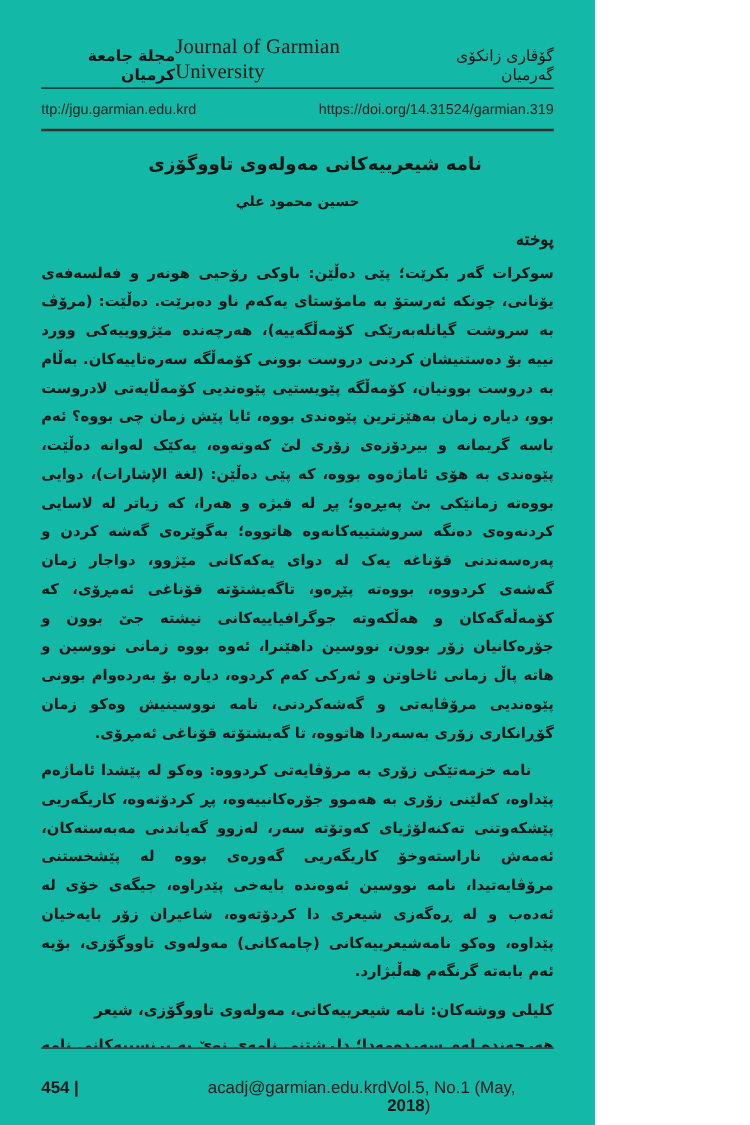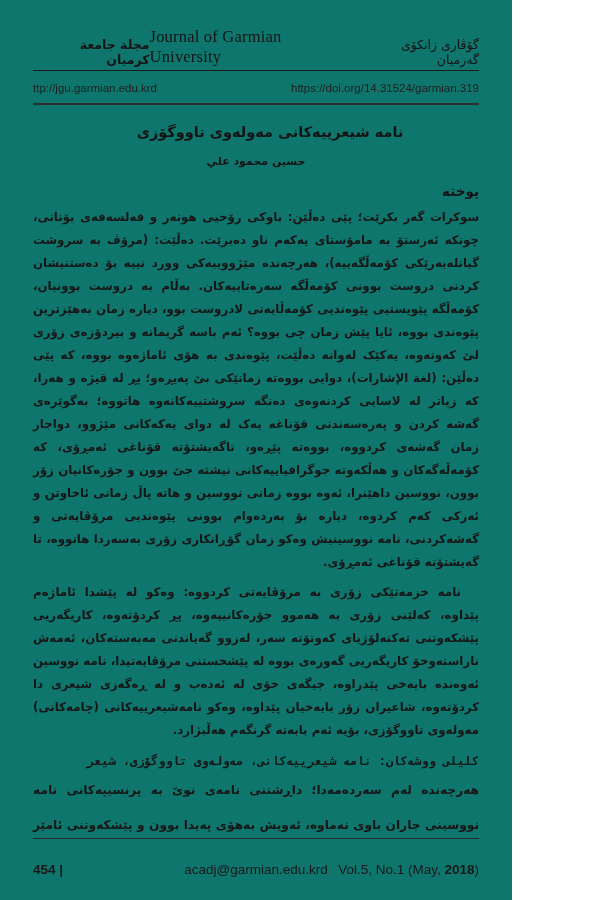--- a/index.html
+++ b/index.html
@@ -1,18 +1,18 @@
 <!DOCTYPE html>
 <html lang="ckb"><head>
 <meta charset="utf-8">
 <style>
   * { margin:0; padding:0; box-sizing:border-box; }
   html, body { width:600px; height:900px; background:#ffffff; }
   .page {
-    position:relative; width:512px; height:900px; background:#0f766e;
+    position:relative; width:476px; height:900px; background:#14b8a6;
     color:#141414; font-family:"DejaVu Sans", sans-serif; overflow:hidden;
   }
   .content { position:absolute; top:0; left:0; right:0; height:838px; overflow:hidden; }
 
   
   .masthead {
     display:flex; justify-content:space-between; align-items:flex-end;
     margin:27px 33px 0 33px; border-bottom:1.5px solid #1c1c1c; padding-bottom:3px;
   }
   .masthead .name-ar { font-weight:bold; font-size:12.5px; direction:rtl; }
@@ -31,30 +31,30 @@
     font-size:14.5px; font-weight:bold;padding-left:28px;
   }
   .article-author {
     margin-top:15px; text-align:center; direction:rtl;
     font-size:11px; font-weight:bold;
   }
 
   
   .section-heading {
     margin:15px 33px 0 33px; direction:rtl; text-align:right;
-    font-size:13.5px; font-weight:bold;
+    font-size:13.5px; font-weight:bold;font-family:Liberation Serif, serif;
   }
   .body-par {
     margin:7px 33px 0 33px; direction:rtl; text-align:justify;
     font-size:11.8px; font-weight:bold; line-height:23px; color:#161616;
   }
   .body-par.indented { text-indent:18px; }
   .keywords-line {
     margin:12px 33px 0 33px; direction:rtl; text-align:right;
-    font-size:12px; font-weight:bold;font-family:Liberation Mono, monospace;
+    font-size:12px; font-weight:bold;
   }
   .intro-heading { margin-top:22px; }
   .body-par.intro { line-height:35px; font-size:12.2px; margin-top:4px; }
 
   
   .footer {
     position:absolute; left:33px; right:33px; top:838px;
     border-top:1.5px solid #2a2a2a; padding-top:23px;
     display:grid; grid-template-columns:1fr auto 1fr; align-items:baseline;
     font-family:"Liberation Sans", sans-serif; font-size:13.5px; color:#181818;

